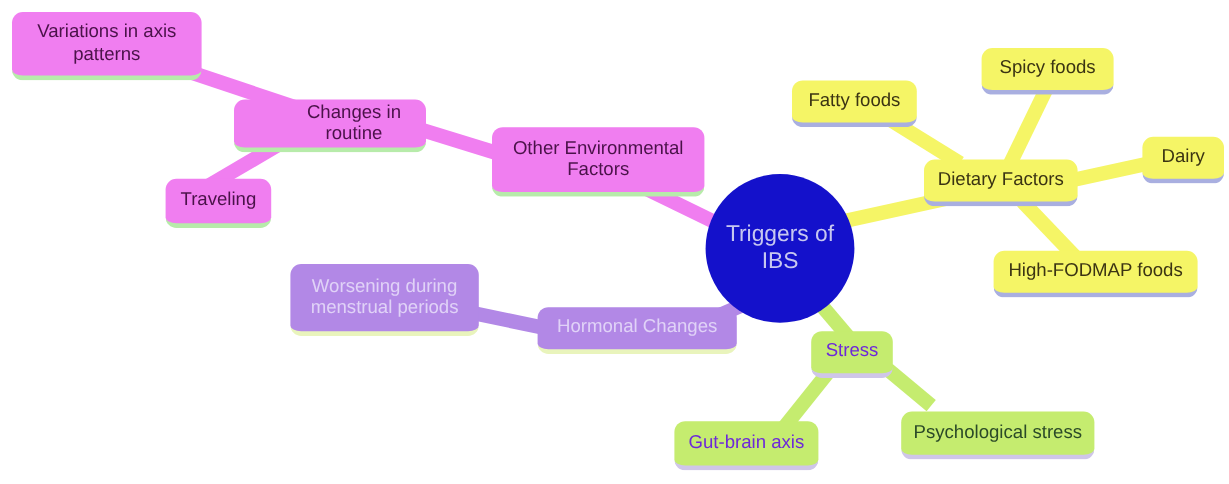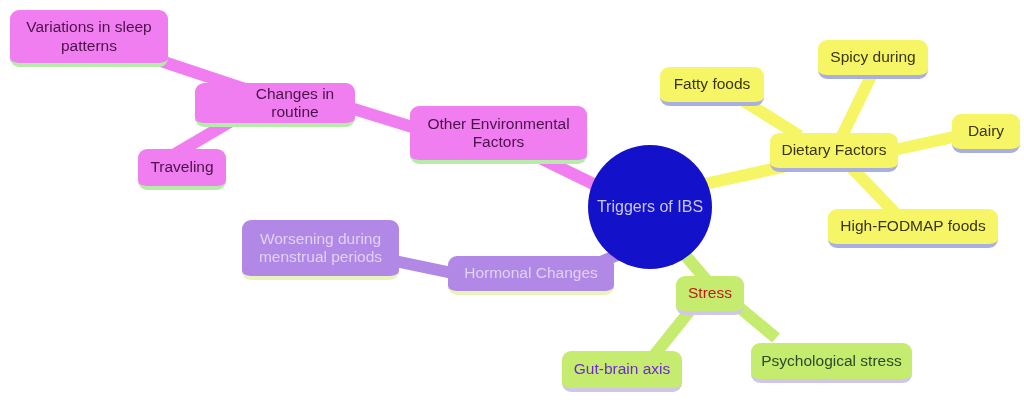--- a/index.html
+++ b/index.html
@@ -32,21 +32,21 @@
   }
   .node span { display: block; }
   .central {
     position: absolute;
     z-index: 2;
     border-radius: 50%;
     display: flex;
     align-items: center;
     justify-content: center;
     text-align: center;
-    font-size: 16px;
+    font-size: 19px;
   }
 </style>
 </head>
 <body>
 
 <div class="stage" style="background: rgb(255, 255, 255);">
   <svg class="edges" viewBox="0 0 1024 403" xmlns="http://www.w3.org/2000/svg">
       <line x1="620" y1="197" x2="536" y2="156" stroke="#F07EF0" stroke-width="12" stroke-linecap="butt"></line>
       <line x1="422" y1="130" x2="344" y2="106" stroke="#F07EF0" stroke-width="12" stroke-linecap="butt"></line>
       <line x1="248" y1="90" x2="146" y2="56" stroke="#F07EF0" stroke-width="12" stroke-linecap="butt"></line>
@@ -65,47 +65,47 @@
   <div class="central" style="left: 588px; top: 145px; width: 124px; height: 124px; background: rgb(20, 17, 203); color: rgb(199, 199, 240);">
     <span>Triggers of IBS</span>
   </div>
 <div class="node" style="left: 410px; top: 106px; width: 177px; height: 58px; background: rgb(240, 126, 240); color: rgb(74, 18, 73); border-bottom: 4px solid rgb(183, 235, 170);">
       <span>Other Environmental Factors</span>
     </div>
     <div class="node" style="left: 195px; top: 83px; width: 160px; height: 44px; background: rgb(240, 126, 240); color: rgb(74, 18, 73); border-bottom: 4px solid rgb(183, 235, 170); padding-left: 48px;">
       <span>Changes in routine</span>
     </div>
     <div class="node" style="left: 10px; top: 10px; width: 158px; height: 57px; background: rgb(240, 126, 240); color: rgb(74, 18, 73); border-bottom: 4px solid rgb(183, 235, 170);">
-      <span>Variations in sleep patterns</span>
+      <span>Variations in axis patterns</span>
     </div>
     <div class="node" style="left: 106px; top: 149px; width: 88px; height: 41px; background: rgb(240, 126, 240); color: rgb(74, 18, 73); border-bottom: 4px solid rgb(183, 235, 170); margin-left: 32px;">
       <span>Traveling</span>
     </div>
     <div class="node" style="left: 448px; top: 256px; width: 166px; height: 39px; background: rgb(178, 136, 230); color: rgb(224, 210, 247); border-bottom: 4px solid rgb(233, 244, 188);">
       <span>Hormonal Changes</span>
     </div>
     <div class="node" style="left: 242px; top: 220px; width: 157px; height: 60px; background: rgb(178, 136, 230); color: rgb(224, 210, 247); border-bottom: 4px solid rgb(233, 244, 188);">
       <span>Worsening during menstrual periods</span>
     </div>
     <div class="node" style="left: 770px; top: 133px; width: 128px; height: 39px; background: rgb(245, 245, 102); color: rgb(59, 52, 19); border-bottom: 4px solid rgb(169, 175, 224);">
       <span>Dietary Factors</span>
     </div>
     <div class="node" style="left: 660px; top: 67px; width: 104px; height: 39px; background: rgb(245, 245, 102); color: rgb(59, 52, 19); border-bottom: 4px solid rgb(169, 175, 224); text-align: right;">
       <span>Fatty foods</span>
     </div>
     <div class="node" style="left: 818px; top: 40px; width: 110px; height: 39px; background: rgb(245, 245, 102); color: rgb(59, 52, 19); border-bottom: 4px solid rgb(169, 175, 224);">
-      <span>Spicy during</span>
+      <span>Spicy foods</span>
     </div>
     <div class="node" style="left: 952px; top: 114px; width: 68px; height: 39px; background: rgb(245, 245, 102); color: rgb(59, 52, 19); border-bottom: 4px solid rgb(169, 175, 224);">
       <span>Dairy</span>
     </div>
     <div class="node" style="left: 828px; top: 209px; width: 170px; height: 39px; background: rgb(245, 245, 102); color: rgb(59, 52, 19); border-bottom: 4px solid rgb(169, 175, 224);">
       <span>High-FODMAP foods</span>
     </div>
-    <div class="node" style="left: 676px; top: 276px; width: 68px; height: 39px; background: rgb(197, 236, 111); color: #b91c1c; border-bottom: 4px solid rgb(207, 198, 232);">
+    <div class="node" style="left: 676px; top: 276px; width: 68px; height: 39px; background: rgb(197, 236, 111); color: #6d28d9; border-bottom: 4px solid rgb(207, 198, 232);">
       <span>Stress</span>
     </div>
     <div class="node" style="left: 562px; top: 351px; width: 120px; height: 41px; background: rgb(197, 236, 111); color: #6d28d9; border-bottom: 4px solid rgb(207, 198, 232);">
       <span>Gut-brain axis</span>
     </div>
     <div class="node" style="left: 751px; top: 343px; width: 161px; height: 40px; background: rgb(197, 236, 111); color: rgb(43, 74, 40); border-bottom: 4px solid rgb(207, 198, 232);">
       <span>Psychological stress</span>
     </div>
   </div>
 

